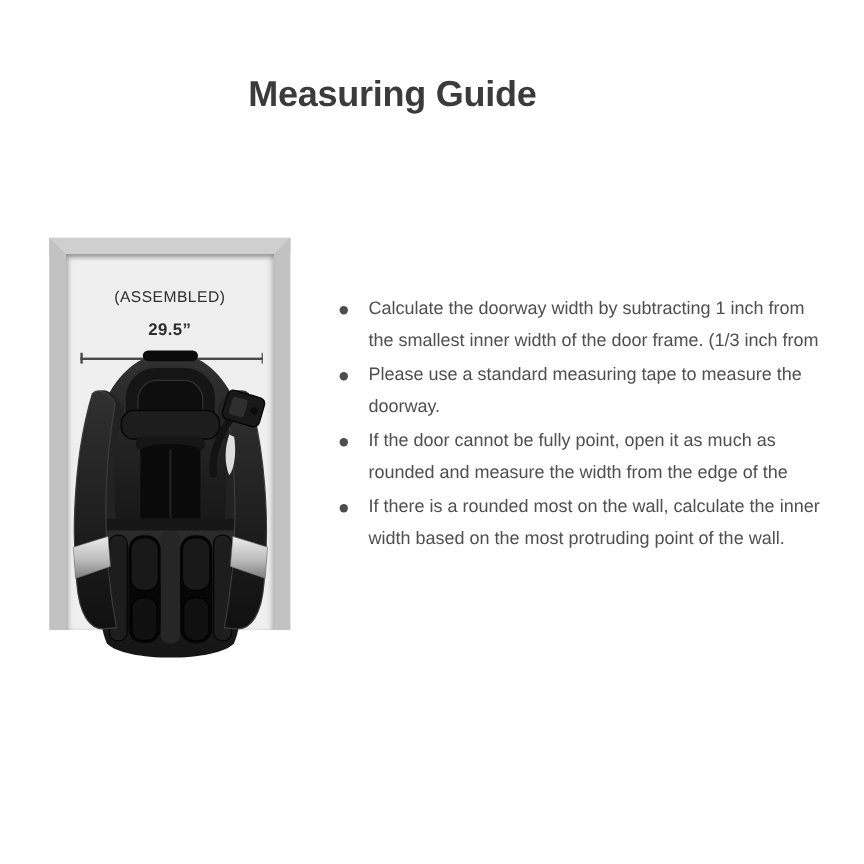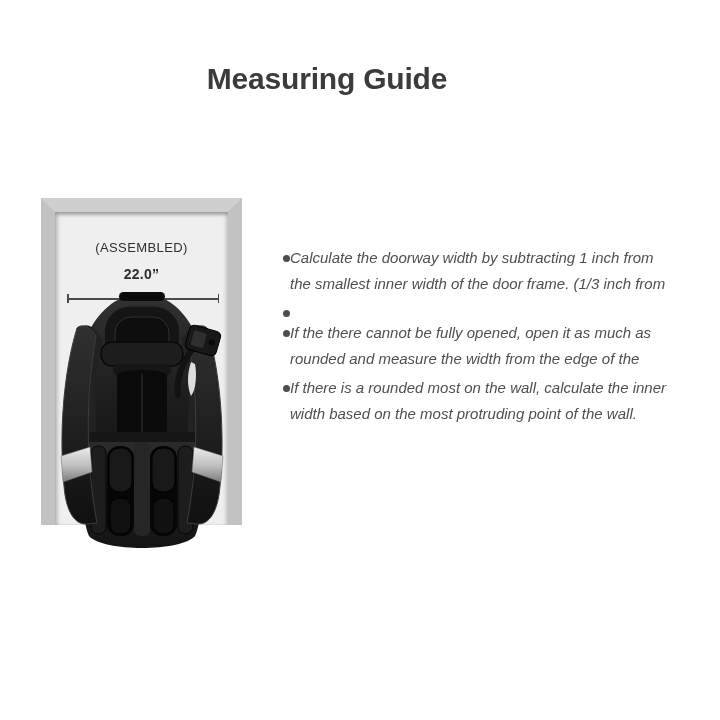--- a/index.html
+++ b/index.html
@@ -66,44 +66,43 @@
     position:absolute; left:55px; top:290px;
     width:175px; height:268px;
   }
 
   
   .instructions {
     position:absolute; left:283px; top:245px; width:412px;
     list-style:none;
   }
   .instructions li {
-    display:flex; 
+    display:flex; gap:17px;
     margin-bottom:3px;
-    font-style:italic;
   }
   .bullet-dot {
     flex:none;
     width:7px; height:7px; border-radius:50%;
     background:#4d4d4d;
     margin-top:10px;
   }
   .instr-text {
     font-size:15px; line-height:26px; color:#4f4f4f;
   }
   .instr-text span { display:block; }
 </style>
 </head>
 <body>
 
 <h1 class="page-title">Measuring Guide</h1>
 
 <div class="door-frame">
   <div class="doorway">
     <div class="assembled-label">(ASSEMBLED)</div>
-    <div class="width-label">22.0”</div>
+    <div class="width-label">29.5”</div>
     <div class="measure-line">
       <span class="tick-left"></span>
       <span class="bar"></span>
       <span class="tick-right"></span>
     </div>
   </div>
 </div>
 
 <svg class="chair-svg" viewBox="0 0 175 268" aria-hidden="true">
   <defs>
@@ -177,25 +176,29 @@
 <ul class="instructions">
   <li>
     <span class="bullet-dot"></span>
     <div class="instr-text">
       <span>Calculate the doorway width by subtracting 1 inch from</span>
       <span>the smallest inner width of the door frame. (1/3 inch from</span>
     </div>
   </li>
   <li>
     <span class="bullet-dot"></span>
-  </li>
-  <li>
-    <span class="bullet-dot"></span>
-    <div class="instr-text">
-      <span>If the there cannot be fully opened, open it as much as</span>
+    <div class="instr-text">
+      <span>Please use a standard measuring tape to measure the</span>
+      <span>doorway.</span>
+    </div>
+  </li>
+  <li>
+    <span class="bullet-dot"></span>
+    <div class="instr-text">
+      <span>If the door cannot be fully point, open it as much as</span>
       <span>rounded and measure the width from the edge of the</span>
     </div>
   </li>
   <li>
     <span class="bullet-dot"></span>
     <div class="instr-text">
       <span>If there is a rounded most on the wall, calculate the inner</span>
       <span>width based on the most protruding point of the wall.</span>
     </div>
   </li>

